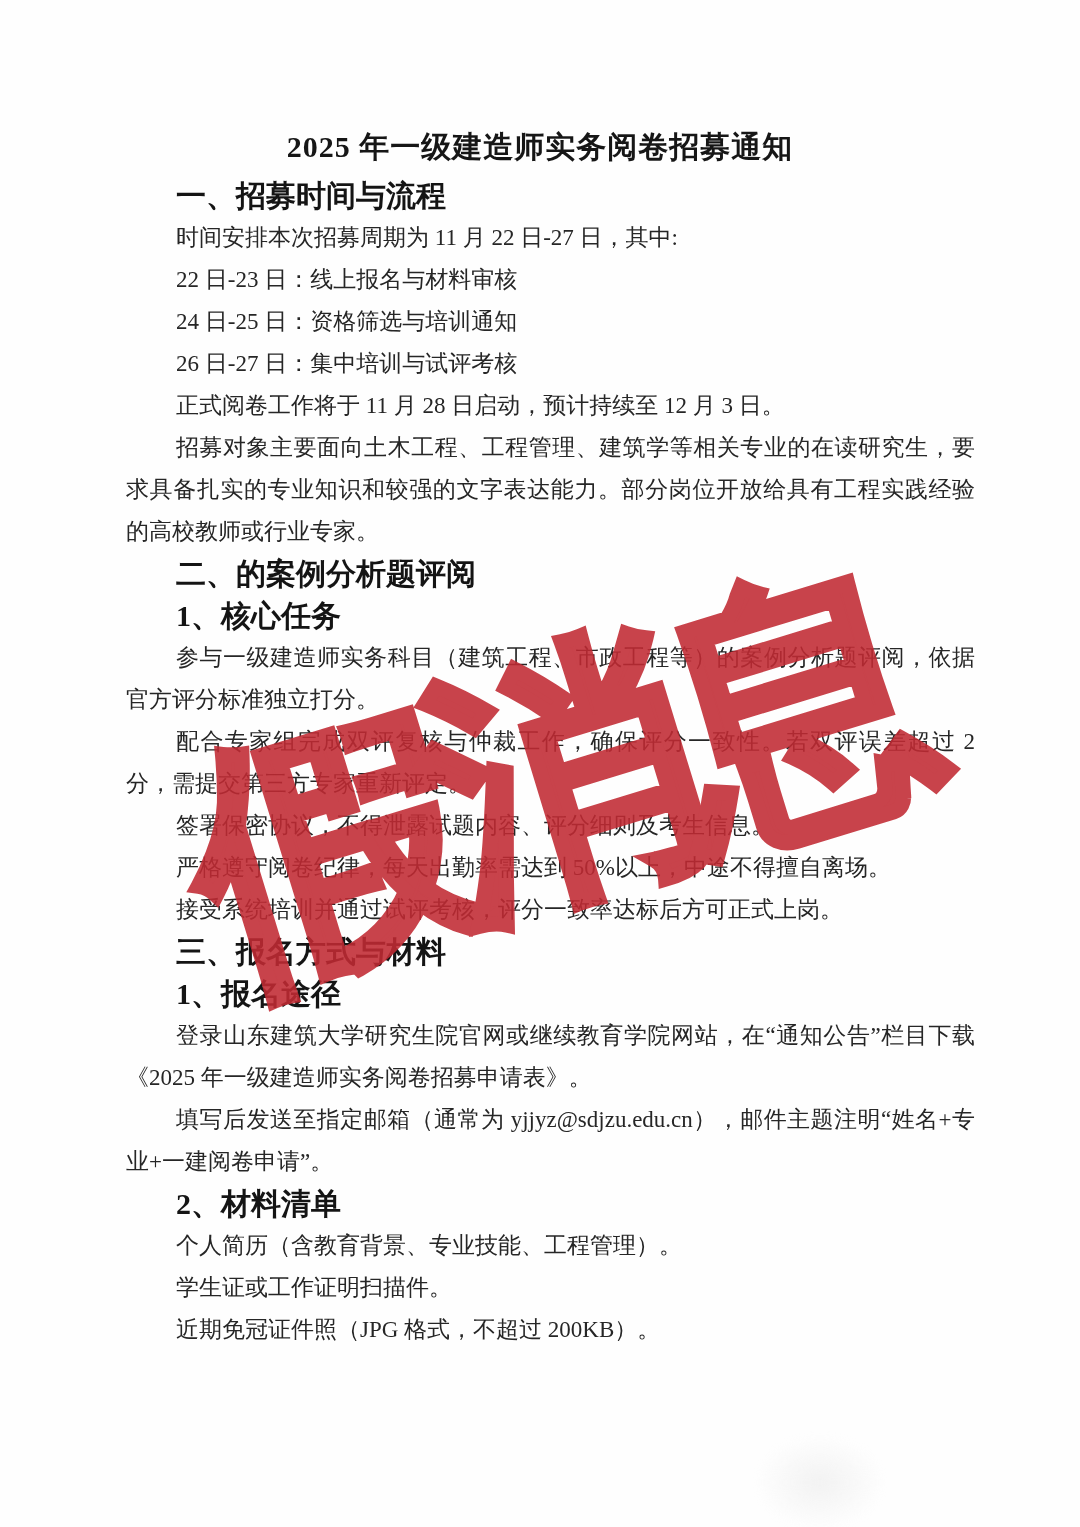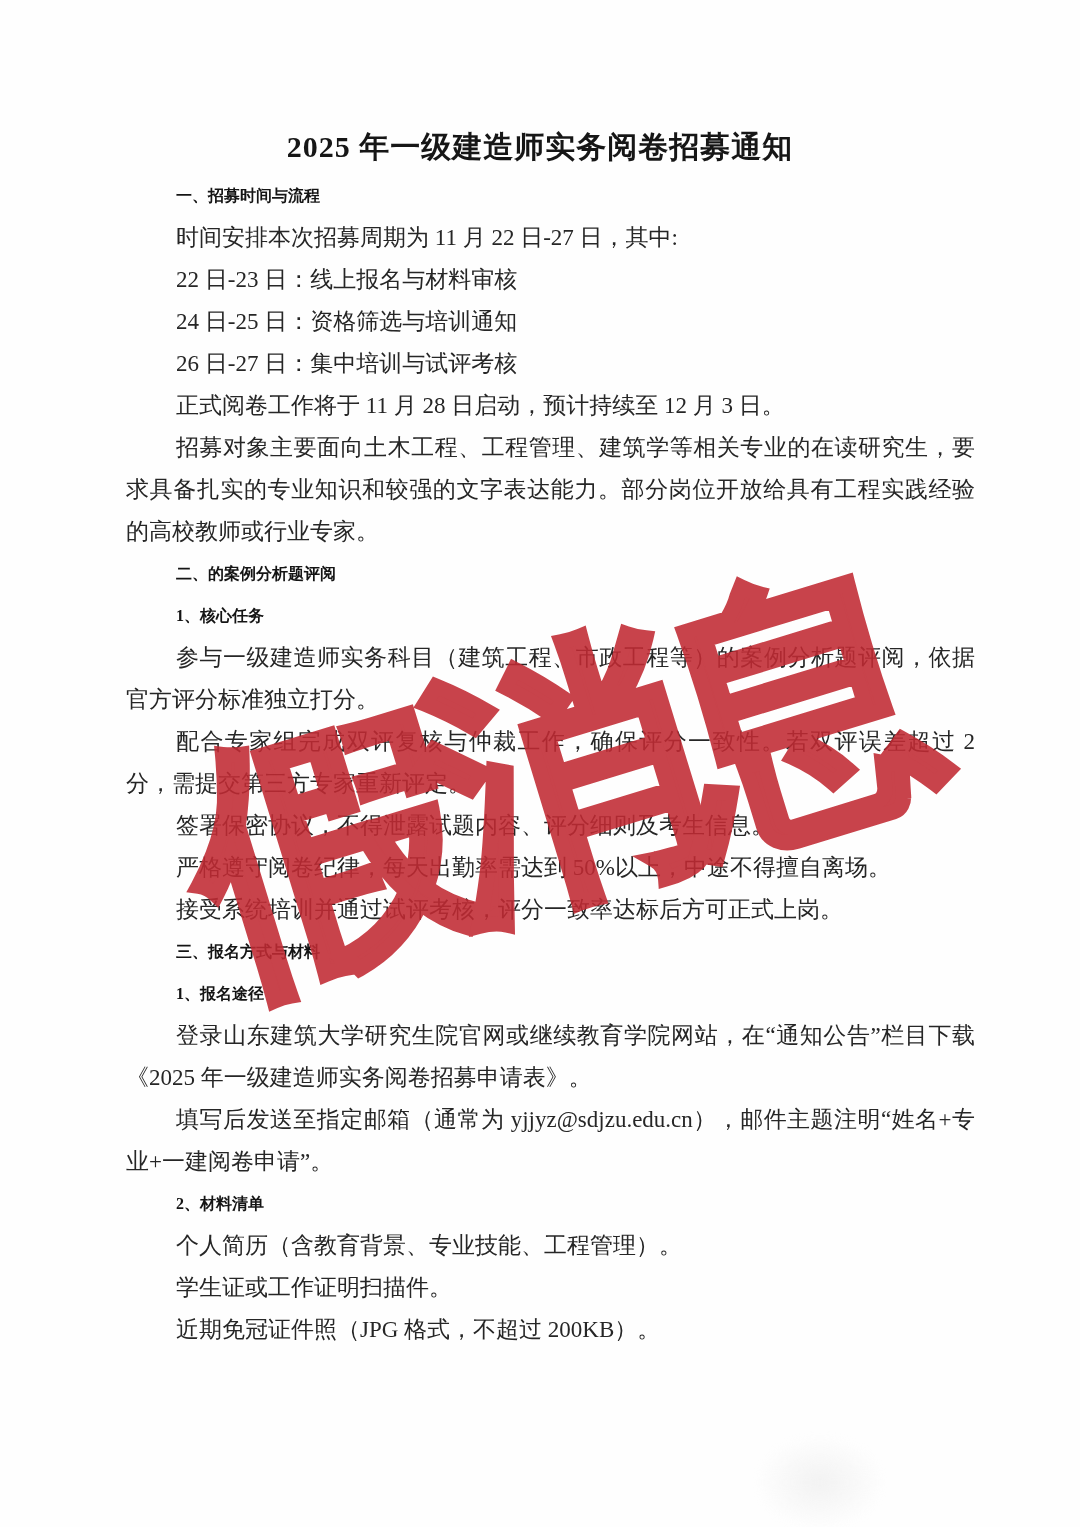--- a/index.html
+++ b/index.html
@@ -37,21 +37,21 @@
     line-height: 42px;
     color: #262626;
     text-align: justify;
   }
   .doc-body p {
     margin: 0;
     text-indent: 50px;
   }
   .doc-body p.heading {
     font-weight: 700;
-    font-size: 16px;
+    font-size: 30px;
     color: #141414;
   }
   .watermark {
     position: absolute;
     left: 183px;
     top: 645px;
     font-family: "Liberation Sans", "DejaVu Sans", sans-serif;
     font-weight: 900;
     font-size: 272px;
     line-height: 272px;

